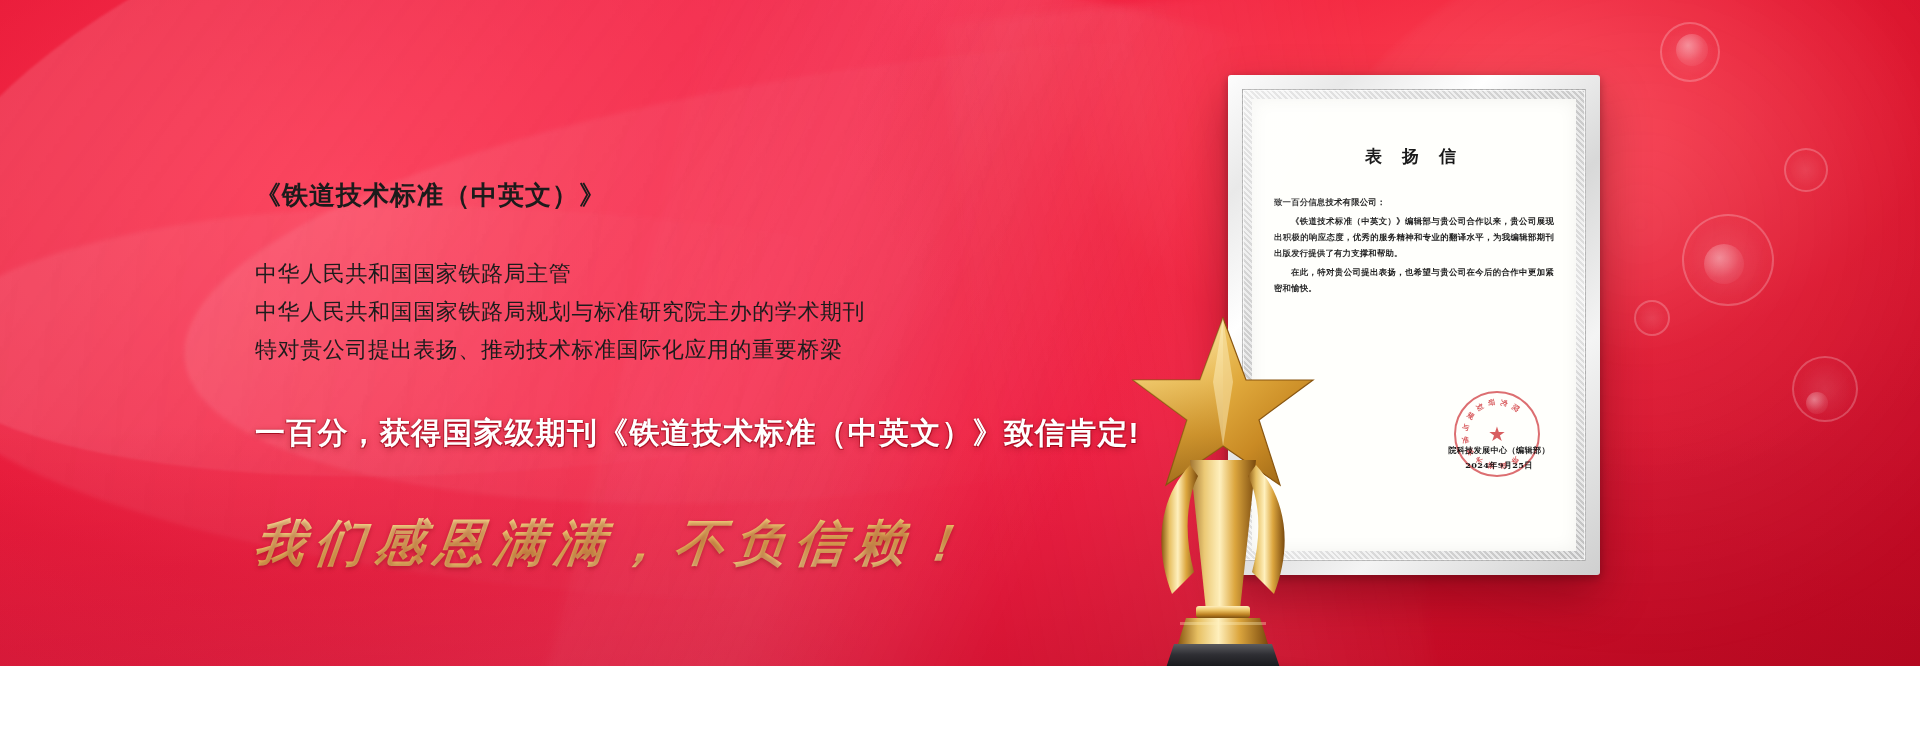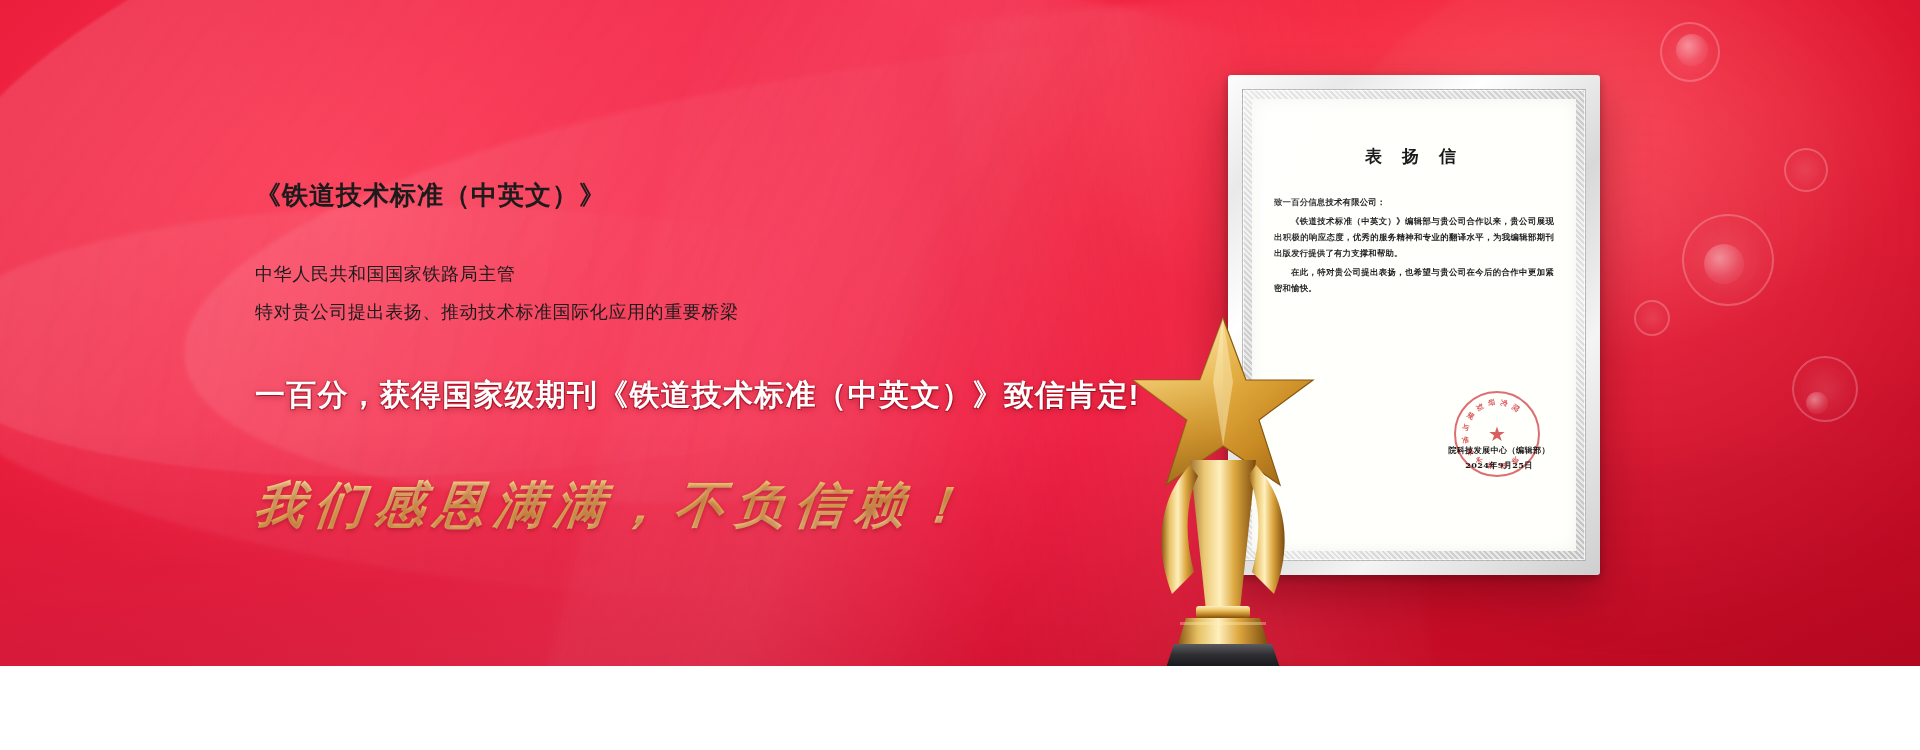--- a/index.html
+++ b/index.html
@@ -84,21 +84,21 @@
   }
   .journal-title {
     font-size: 26px;
     font-weight: 700;
     color: #1b1b1b;
     letter-spacing: 1px;
     margin-bottom: 42px;
     font-family: "Liberation Sans", "DejaVu Sans", sans-serif;
   }
   .sub-line {
-    font-size: 18px;
+    font-size: 22px;
     color: #1c1c1c;
     line-height: 38px;
     letter-spacing: 0.6px;
     white-space: nowrap;
   }
   .sub-list { margin-bottom: 44px; }
 
   .headline {
     font-size: 30px;
     font-weight: 700;
@@ -287,20 +287,21 @@
   <div class="bokeh bk-ring" style="right:62px; top:356px; width:66px; height:66px;"></div>
   <div class="bokeh bk-solid" style="right:92px; top:392px; width:22px; height:22px;"></div>
   <div class="bokeh bk-ring" style="right:250px; top:300px; width:36px; height:36px;"></div>
 
   <div id="text-block">
 
     <div class="journal-title">《铁道技术标准（中英文）》</div>
 
     <div class="sub-list">
       <div class="sub-line">中华人民共和国国家铁路局主管</div>
+      <div class="sub-line">中华人民共和国国家铁路局规划与标准研究院主办的学术期刊</div>
       <div class="sub-line">特对贵公司提出表扬、推动技术标准国际化应用的重要桥梁</div>
     </div>
 
     <div class="headline">一百分，获得国家级期刊《铁道技术标准（中英文）》致信肯定!</div>
 
     <div class="calligraphy">我们感恩满满，不负信赖！</div>
   </div>
 
   <div id="certificate">
     <div id="cert-inner-frame">

